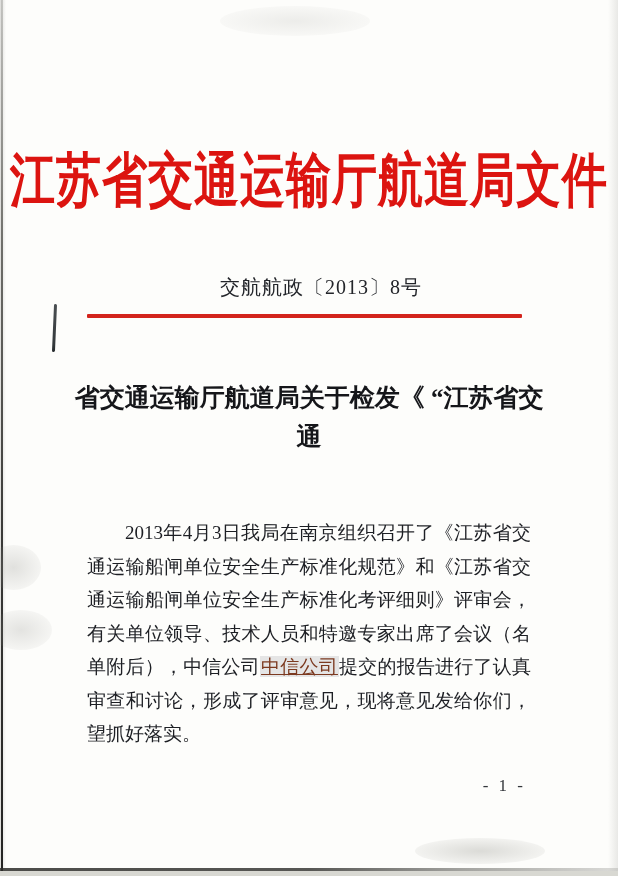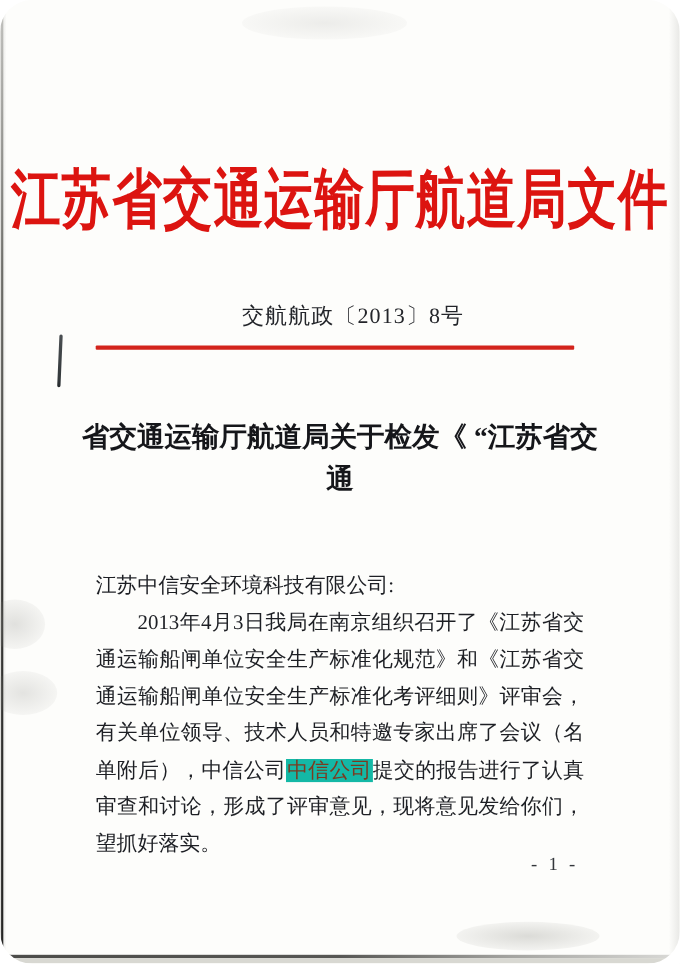--- a/index.html
+++ b/index.html
@@ -9,21 +9,20 @@
   }
   .page {
     position: relative;
     width: 618px;
     height: 876px;
     margin: 0;
     background: #fdfdfb;
     overflow: hidden;
     font-family: "Liberation Serif", "DejaVu Serif", serif;
     color: #1d1f24;
-    border-radius: 29px;
   }
 
   
   .edge-left-shadow {
     position: absolute; left: 0; top: 0; bottom: 0; width: 6px;
     background: linear-gradient(to right, rgba(120,120,115,0.25), rgba(120,120,115,0));
     pointer-events: none;
   }
   .edge-left-line {
     position: absolute; left: 1px; top: 0; bottom: 0; width: 2px;
@@ -111,23 +110,24 @@
   .body-block {
     position: absolute; left: 87px; top: 516px; width: 444px;
     font-size: 19px;
     line-height: 33.5px;
     color: #1d1f24;
     text-align: justify;
   }
   .salutation { text-indent: 0; }
   .main-paragraph { text-indent: 2em; margin: 0; }
   .highlight {
-    background: #14b8a6;
+    background: #e5e5e5;
     color: #7c3a20;
     padding: 0 1px;
+    text-decoration: underline;
   }
   .page-number {
     position: absolute; right: 92px; top: 776px;
     font-size: 17px;
     letter-spacing: 3px;
     color: #33363b;
   }
 </style>
 </head>
 <body>
@@ -149,19 +149,18 @@
 
   <div class="doc-number">交航航政〔2013〕8号</div>
 
   <div class="red-rule"></div>
 
   <div class="doc-title">
     <div>省交通运输厅航道局关于检发《 “江苏省交通</div>
   </div>
 
   <div class="body-block">
-    <div class="salutation">江苏中信安全环境科技有限公司:</div>
     <p class="main-paragraph"><span>2013年4月3日我局在南京组织召开了《江苏省交通运输船闸单位安全生产标准化规范》和《江苏省交通运输船闸单位安全生产标准化考评细则》评审会，有关单位领导、技术人员和特邀专家出席了会议（名单附后），中信公司</span><span class="highlight">中信公司</span><span>提交的报告进行了认真审查和讨论，形成了评审意见，现将意见发给你们，望抓好落实。</span></p>
   </div>
 
   <div class="page-number">- 1 -</div>
 
 </div>
 
 </body></html>

